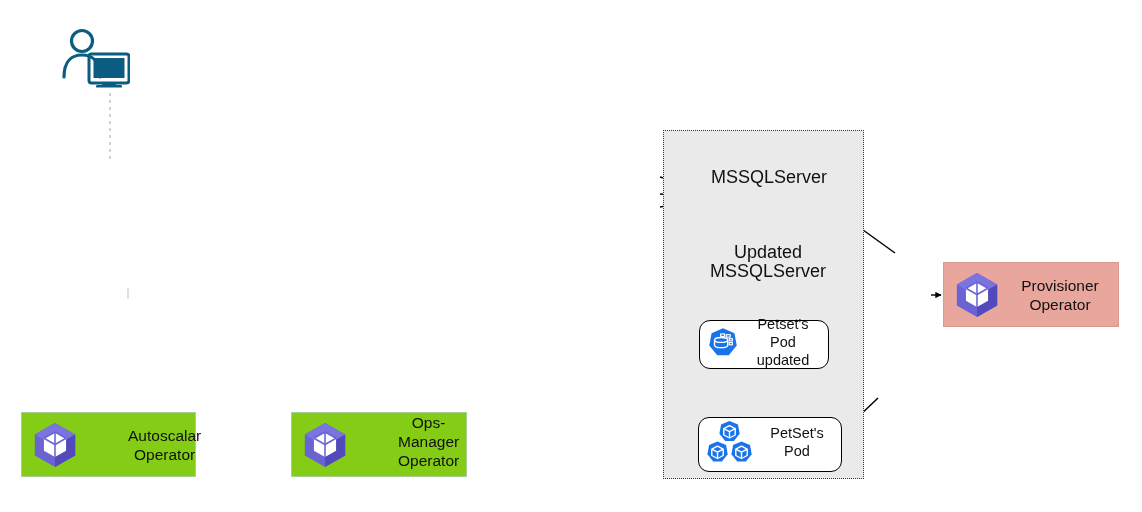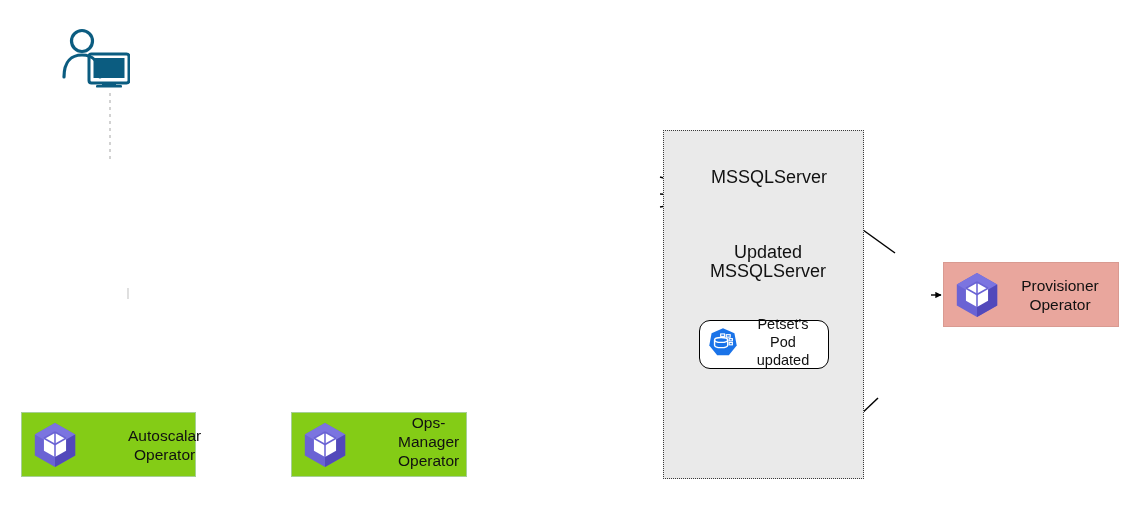--- a/index.html
+++ b/index.html
@@ -155,20 +155,41 @@
         <rect x="19.5" y="8.2" width="4.2" height="2.6" fill="none" stroke="#ffffff" stroke-width="1.2"></rect>
         <rect x="13.5" y="7.4" width="4.2" height="2.6" fill="none" stroke="#ffffff" stroke-width="1.2"></rect>
         <rect x="22.6" y="12.4" width="3.4" height="2.4" fill="none" stroke="#ffffff" stroke-width="1.2"></rect>
         <rect x="22.6" y="16.6" width="3.4" height="2.4" fill="none" stroke="#ffffff" stroke-width="1.2"></rect>
       </svg>
     </span>
     <span class="node-label">Petset's Pod
 updated</span>
   </div>
 
+  <div class="node pod-box" style="left:698px; top:417px; width:144px; height:55px;">
+    <span class="icon-wrap">
+      <svg width="46" height="44" viewBox="0 0 46 44" xmlns="http://www.w3.org/2000/svg">
+        <g fill="#1a73e8">
+          <path d="M22.5 1 L31 4.6 L32.7 13.7 L26.9 21 L18.2 21 L12.4 13.7 L14.1 4.6 Z"></path>
+          <path d="M10.5 21.5 L19 25.1 L20.7 34.2 L14.9 41.5 L6.2 41.5 L0.4 34.2 L2.1 25.1 Z"></path>
+          <path d="M34.5 21.5 L43 25.1 L44.7 34.2 L38.9 41.5 L30.2 41.5 L24.4 34.2 L26.1 25.1 Z"></path>
+        </g>
+        <g fill="none" stroke="#ffffff" stroke-width="1.4" stroke-linejoin="round">
+          <path d="M22.5 5.6 L28.2 8.6 L28.2 15 L22.5 18 L16.8 15 L16.8 8.6 Z"></path>
+          <path d="M16.8 8.6 L22.5 11.6 L28.2 8.6 M22.5 11.6 L22.5 18"></path>
+          <path d="M10.5 26.1 L16.2 29.1 L16.2 35.5 L10.5 38.5 L4.8 35.5 L4.8 29.1 Z"></path>
+          <path d="M4.8 29.1 L10.5 32.1 L16.2 29.1 M10.5 32.1 L10.5 38.5"></path>
+          <path d="M34.5 26.1 L40.2 29.1 L40.2 35.5 L34.5 38.5 L28.8 35.5 L28.8 29.1 Z"></path>
+          <path d="M28.8 29.1 L34.5 32.1 L40.2 29.1 M34.5 32.1 L34.5 38.5"></path>
+        </g>
+      </svg>
+    </span>
+    <span class="node-label">PetSet's
+Pod</span>
+  </div>
 
   <div class="node operator-box op-green" style="left:21px; top:412px; width:175px; height:65px;">
     <span class="icon-wrap">
       <svg width="50" height="50" viewBox="0 0 52 52" xmlns="http://www.w3.org/2000/svg">
         <path d="M26 3 L47 15 L47 37 L26 49 L5 37 L5 15 Z" fill="#6a63d4"></path>
         <path d="M26 3 L47 15 L26 27 L5 15 Z" fill="#7b74e0"></path>
         <path d="M26 27 L47 15 L47 37 L26 49 Z" fill="#5249bb"></path>
         <path d="M26 12.5 L37.5 19 L37.5 32 L26 38.5 L14.5 32 L14.5 19 Z" fill="#ffffff"></path>
         <path d="M26 12.5 L26 38.5 M26 12.5 L14.5 19 M26 12.5 L37.5 19" stroke="#6a63d4" stroke-width="1.6" fill="none"></path>
         <path d="M14.5 19 L26 25.5 L37.5 19" stroke="#6a63d4" stroke-width="1.6" fill="none"></path>

